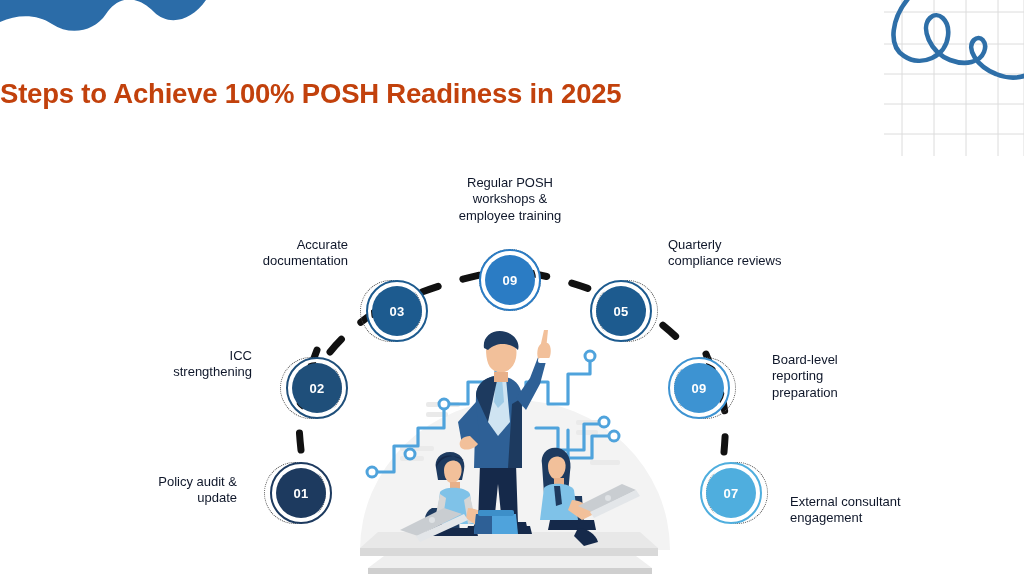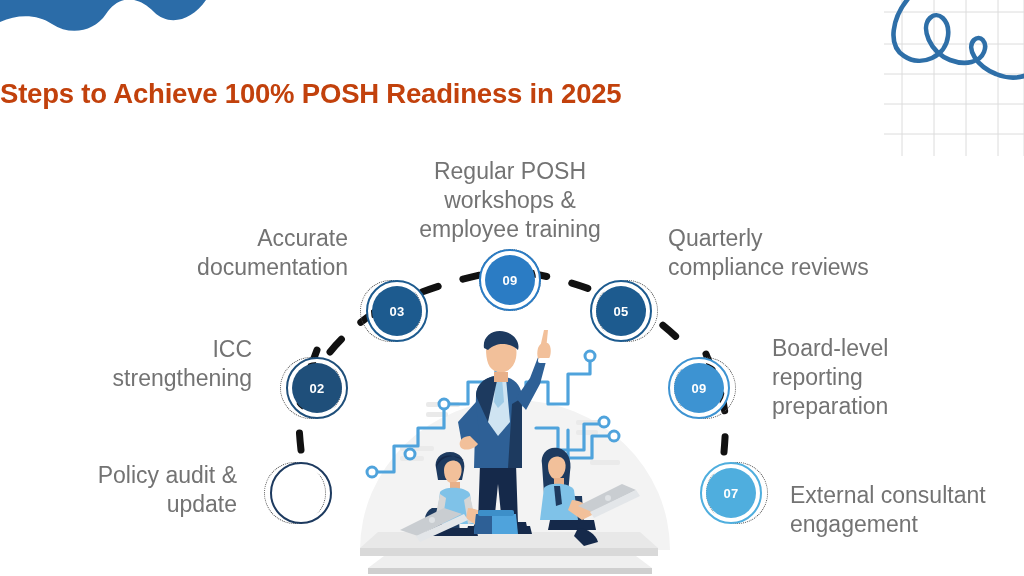--- a/index.html
+++ b/index.html
@@ -56,21 +56,21 @@
     border:1.6px dotted #4a4a4a;z-index:1;box-sizing:border-box;
     top:1px;
   }
   .badge.left .dotted{left:-5px;}
   .badge.right .dotted{left:7px;}
   .badge.mid .dotted{left:1px;}
 
   
   .lab{
     position:absolute;
-    font-size:23px;line-height:1.26;color:#737373;
+    font-size:13px;line-height:1.26;color:#0f172a;
     font-family:"Liberation Sans", sans-serif;
     white-space:pre-line;
   }
   .lab.r{text-align:right;transform:translate(-100%,-50%);}
   .lab.l{text-align:left;transform:translate(0,-50%);}
   .lab.c{text-align:center;transform:translate(-50%,-50%);}
 </style>
 </head>
 <body>
 
@@ -213,20 +213,21 @@
              M530,273 C556,278 576,284 598,292
              M628,300 C654,318 672,330 690,352
              M706,354 C724,400 728,404 724,452" fill="none" stroke="#111111" stroke-width="7" stroke-linecap="round" stroke-dasharray="17 26"></path>
   </svg>
 
   <div id="nodes">
       <div class="badge left" style="left: 301px; top: 493px;">
         <div class="dotted"></div>
         <div class="ring" style="border-color: rgb(29, 58, 95);"></div>
         <div class="gap"></div>
+        <div class="disc" style="background: rgb(29, 58, 95);">01</div>
       </div>
       <div class="lab r" style="left: 237px; top: 490px;">Policy audit &amp;
 update</div>
       <div class="badge left" style="left: 317px; top: 388px;">
         <div class="dotted"></div>
         <div class="ring" style="border-color: rgb(31, 79, 122);"></div>
         <div class="gap"></div>
         <div class="disc" style="background: rgb(31, 79, 122);">02</div>
       </div>
       <div class="lab r" style="left: 252px; top: 364px;">ICC

